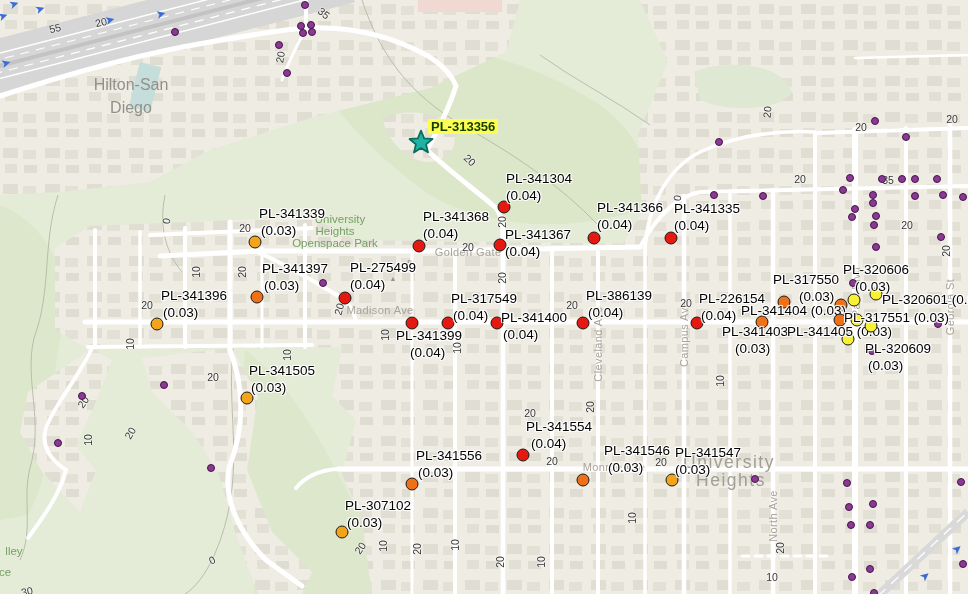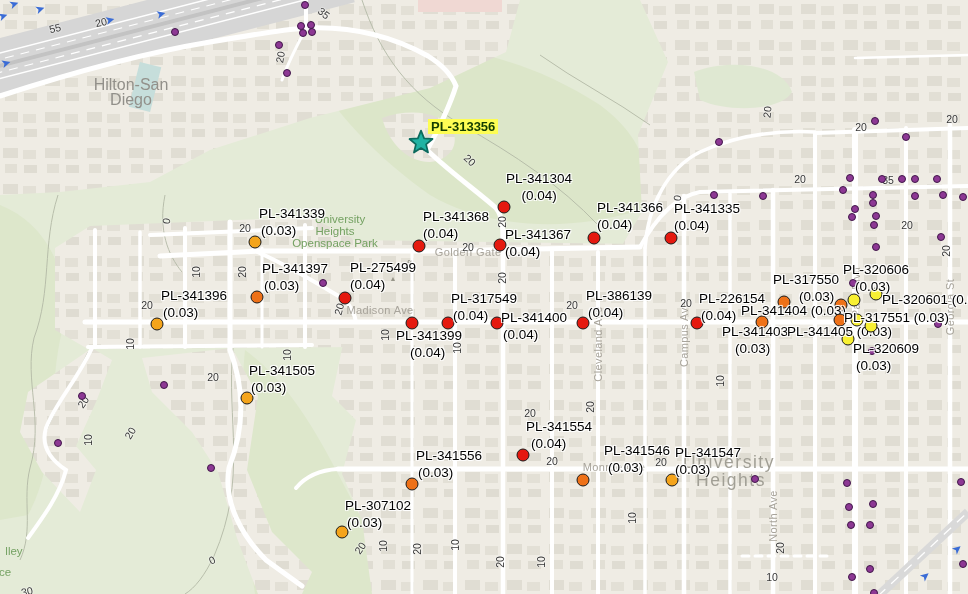--- a/index.html
+++ b/index.html
@@ -129,21 +129,21 @@
   <div id="overlay">
       <div class="street" style="left: 380px; top: 310px;">Madison Ave</div>
       <div class="street" style="left: 476px; top: 252px;">Golden Gate Dr</div>
       <div class="street" style="left: 614px; top: 467px;">Monroe Ave</div>
       <div class="street" style="left: 598px; top: 344px; transform: translate(-50%, -50%) rotate(-90deg);">Cleveland Ave</div>
       <div class="street" style="left: 684px; top: 334px; transform: translate(-50%, -50%) rotate(-90deg);">Campus Ave</div>
       <div class="street" style="left: 856px; top: 292px; transform: translate(-50%, -50%) rotate(-90deg);">Park Blvd</div>
       <div class="street" style="left: 950px; top: 307px; transform: translate(-50%, -50%) rotate(-90deg);">Georgia St</div>
       <div class="street" style="left: 773px; top: 516px; transform: translate(-50%, -50%) rotate(-90deg);">North Ave</div>
       <div class="poi" style="left: 131px; top: 85px;">Hilton-San</div>
-      <div class="poi" style="left: 131px; top: 100px;">Diego</div>
+      <div class="poi" style="left: 131px; top: 108px;">Diego</div>
       <div class="park" style="left: 340px; top: 219px;">University</div>
       <div class="park" style="left: 335px; top: 231px;">Heights</div>
       <div class="park" style="left: 335px; top: 243px;">Openspace Park</div>
       <div class="big" style="left: 729px; top: 462px;">University</div>
       <div class="big" style="left: 731px; top: 480px;">Heights</div>
       <div class="park" style="left: 14px; top: 551px;">lley</div>
       <div class="park" style="left: 5px; top: 572px;">ce</div>
       <div class="peak" style="left: 409px; top: 264px;">ft</div>
       <div class="tri" style="left: 393px; top: 278px;">▲</div>
       <div class="ct" style="left: 55px; top: 28px; transform: translate(-50%, -50%) rotate(-14deg);">55</div>
@@ -247,21 +247,21 @@
       <div class="well" style="left: 873px; top: 504px; background: rgb(141, 56, 148);"></div>
       <div class="well" style="left: 851px; top: 525px; background: rgb(141, 56, 148);"></div>
       <div class="well" style="left: 870px; top: 525px; background: rgb(141, 56, 148);"></div>
       <div class="well" style="left: 870px; top: 569px; background: rgb(141, 56, 148);"></div>
       <div class="well" style="left: 852px; top: 577px; background: rgb(141, 56, 148);"></div>
       <div class="well" style="left: 963px; top: 564px; background: rgb(141, 56, 148);"></div>
       <div class="well" style="left: 874px; top: 593px; background: rgb(141, 56, 148);"></div>
       <div class="dot" style="left: 841px; top: 305px; background: rgb(238, 113, 24);"></div>
       <div class="dot" style="left: 857px; top: 320px; background: rgb(248, 240, 50);"></div>
       <div class="dot" style="left: 504px; top: 207px; background: rgb(229, 25, 15);"></div>
-      <div class="mlabel" style="left: 506px; top: 171px; text-align: center;">
+      <div class="mlabel" style="left: 506px; top: 171px;">
         <span>PL-341304</span>
         <span>(0.04)</span>
       </div>
       <div class="dot" style="left: 419px; top: 246px; background: rgb(229, 25, 15);"></div>
       <div class="mlabel" style="left: 423px; top: 209px;">
         <span>PL-341368</span>
         <span>(0.04)</span>
       </div>
       <div class="dot" style="left: 500px; top: 245px; background: rgb(229, 25, 15);"></div>
       <div class="mlabel" style="left: 505px; top: 227px;">
@@ -347,21 +347,21 @@
         <span style="margin-left: 12px;">(0.03)</span>
       </div>
       <div class="dot" style="left: 854px; top: 300px; background: rgb(248, 240, 50);"></div>
       <div class="mlabel" style="left: 882px; top: 292px;">
         <span>PL-320601 (0.03)</span>
       </div>
       <div class="dot" style="left: 871px; top: 326px; background: rgb(248, 240, 50);"></div>
       <div class="mlabel" style="left: 844px; top: 310px;">
         <span>PL-317551 (0.03)</span>
       </div>
-      <div class="mlabel" style="left: 853px; top: 341px;">
+      <div class="mlabel" style="left: 853px; top: 341px; padding-left: 12px;">
         <span>PL-320609</span>
         <span style="margin-left: 3px;">(0.03)</span>
       </div>
       <div class="dot" style="left: 523px; top: 455px; background: rgb(229, 25, 15);"></div>
       <div class="mlabel" style="left: 526px; top: 419px;">
         <span>PL-341554</span>
         <span style="margin-left: 5px;">(0.04)</span>
       </div>
       <div class="dot" style="left: 412px; top: 484px; background: rgb(238, 113, 24);"></div>
       <div class="mlabel" style="left: 416px; top: 448px;">

